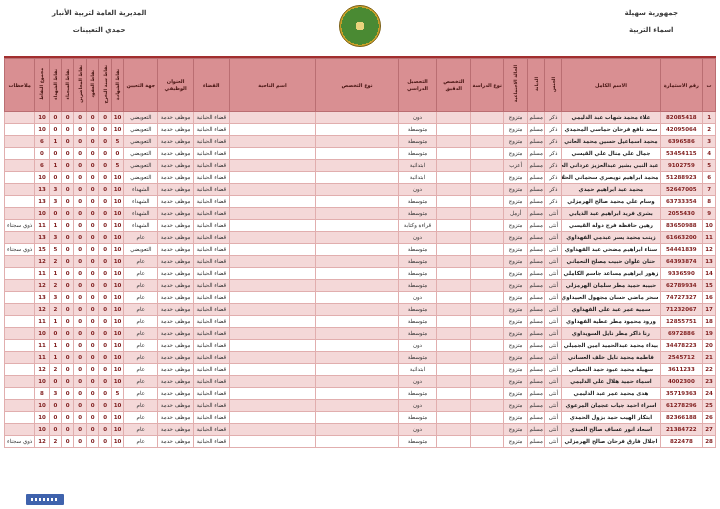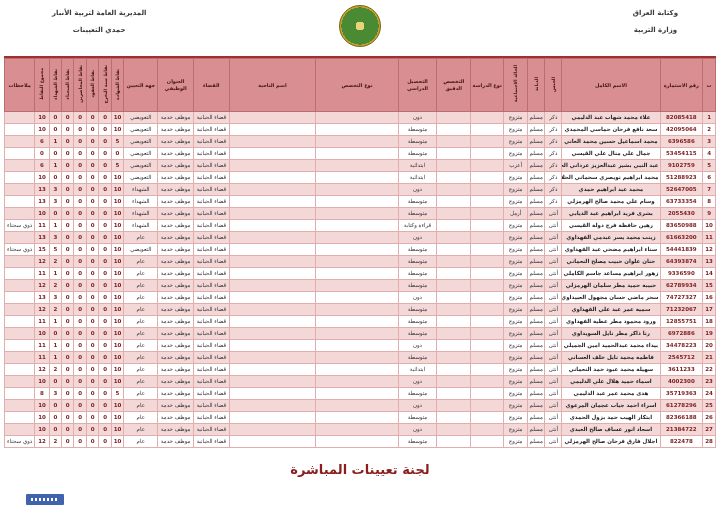--- a/index.html
+++ b/index.html
@@ -41,22 +41,22 @@
     background:repeating-linear-gradient(90deg,#ffffff 0 2px,rgba(255,255,255,0) 2px 4px);
   }
 </style>
 </head>
 <body>
 
 <div class="page">
 
   <div class="top-header">
     <div class="gov-block gov-right">
-      <div>وكتابة العراق</div>
-      <div>وزارة التربية</div>
+      <div>جمهورية سهيلة</div>
+      <div>اسماء التربية</div>
     </div>
     <div class="logo"></div>
     <div class="gov-block gov-left">
       <div>المديرية العامة لتربية الأنبار</div>
       <div>حمدي التعيينات</div>
     </div>
   </div>
 
   <div class="table-wrap">
     <table id="tbl">
@@ -780,16 +780,15 @@
             <td class="num">0</td>
             <td class="num">0</td>
             <td class="num">2</td>
             <td class="num">12</td>
             <td>ذوي سجناء</td>
           </tr>
         </tbody>
       </table>
   </div>
 
-  <div class="footer-title">لجنة تعيينات المباشرة</div>
   <div class="footer-badge"></div>
 
 </div>
 
 </body></html>

